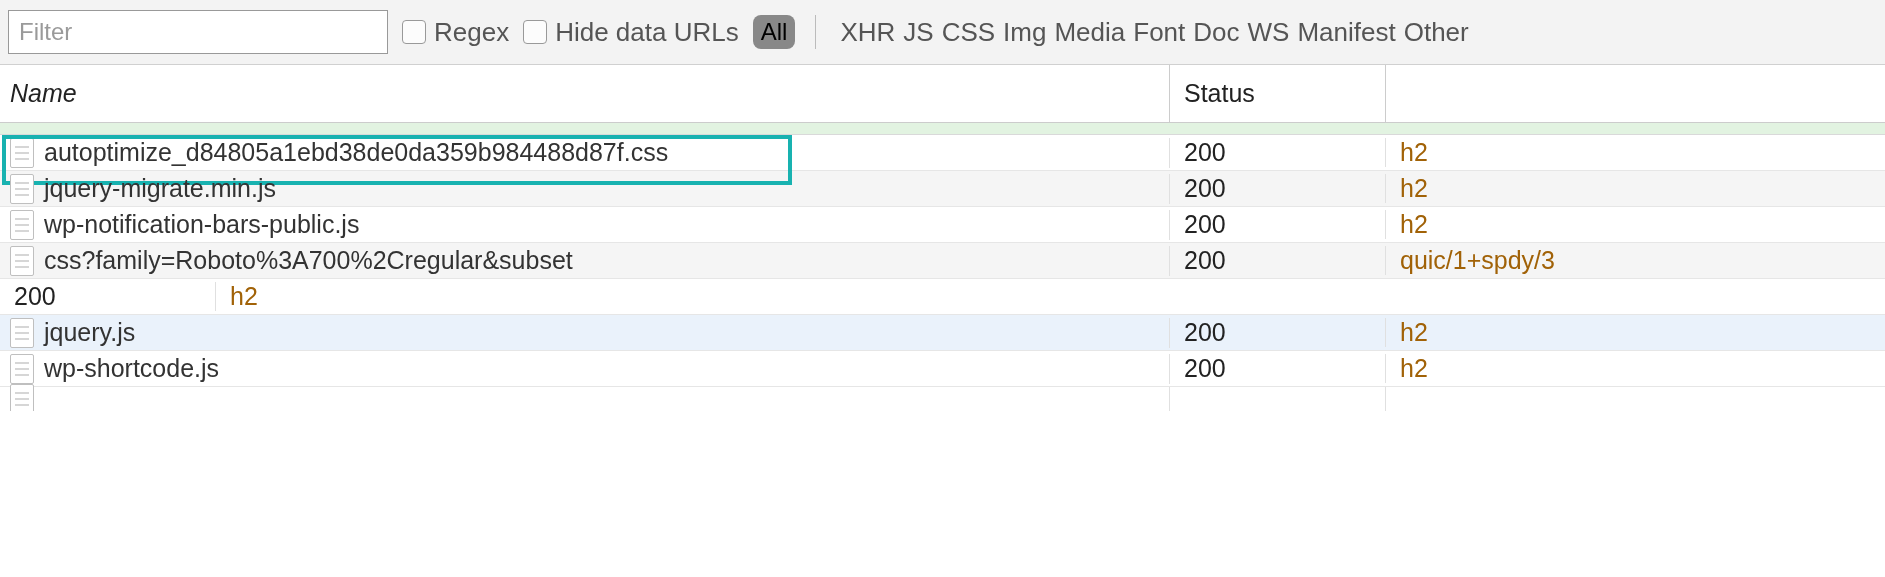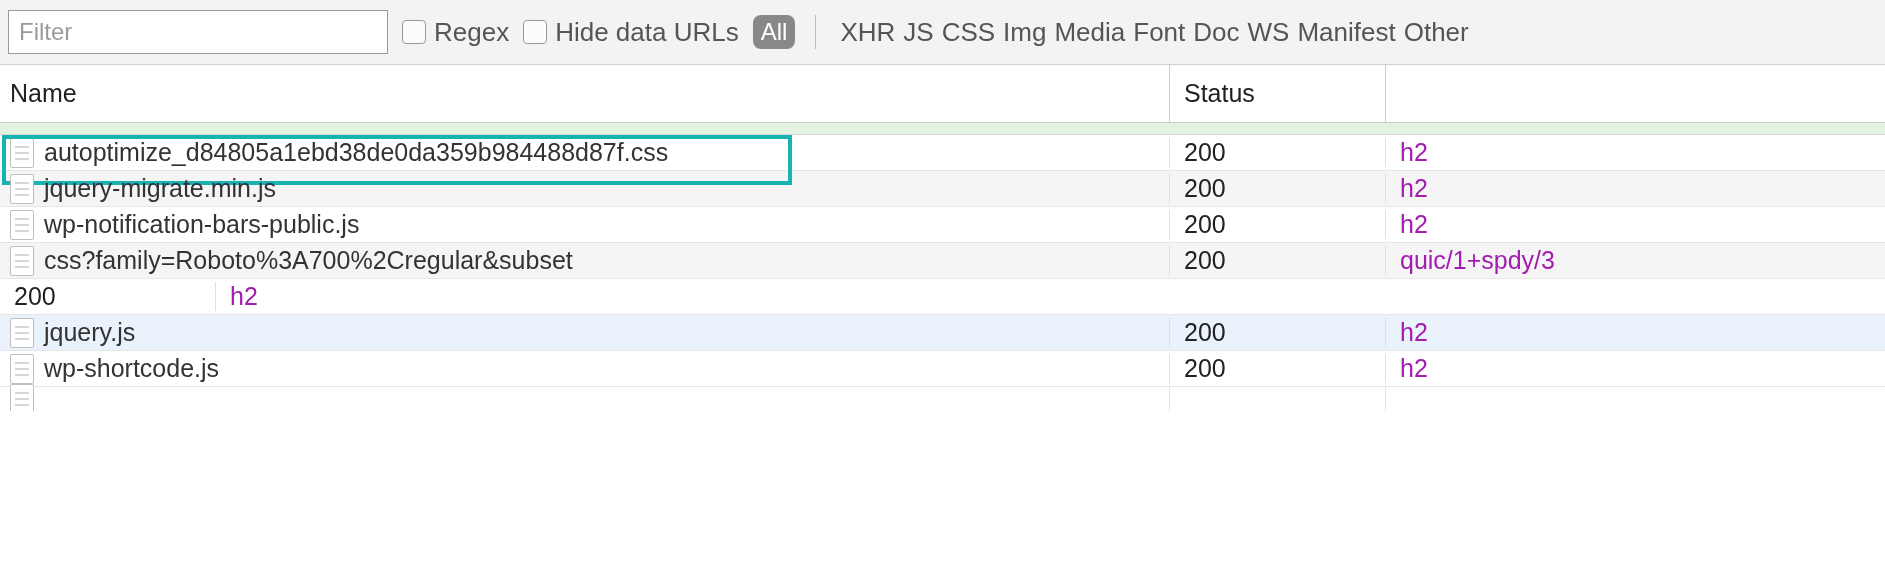--- a/index.html
+++ b/index.html
@@ -40,21 +40,21 @@
     height: 24px;
     border: 1px solid #999;
     border-radius: 4px;
     background: #fcfcfc;
   }
   .pill {
     display: inline-flex;
     align-items: center;
     justify-content: center;
     background: #888;
-    color: #ffffff;
+    color: #000000;
     border-radius: 8px;
     padding: 2px 8px;
     font-size: 24px;
     height: 34px;
   }
   .vsep {
     width: 1px;
     height: 34px;
     background: #bbb;
     margin: 0 6px;
@@ -65,21 +65,21 @@
     padding: 2px 4px;
     white-space: nowrap;
   }
   .grid-header {
     display: flex;
     border-bottom: 1px solid #ccc;
     background: #fff;
     font-size: 25px;
     color: #222;
   }
-  .col-name   { flex: 0 0 1170px; padding: 14px 10px; border-right: 1px solid #ccc; }
+  .col-name   { flex: 0 0 1170px; padding: 14px 10px; border-right: 1px solid #ccc; font-style: italic; }
   .col-status { flex: 0 0 216px;  padding: 14px 14px; border-right: 1px solid #ccc; }
   .col-proto  { flex: 1 1 auto;   padding: 14px 14px; }
   .rows { }
   .peek-row {
     height: 12px;
     background: #e2f3e1;
     border-bottom: 1px solid #d9d9d9;
   }
   .row {
     display: flex;
@@ -101,21 +101,21 @@
   }
   .cell-status {
     flex: 0 0 216px;
     padding: 0 14px;
     border-right: 1px solid #e0e0e0;
     color: #222;
   }
   .cell-proto {
     flex: 1 1 auto;
     padding: 0 14px;
-    color: #a21caf;
+    color: #a16207;
   }
   .file-icon {
     width: 24px;
     height: 30px;
     border: 1px solid #bfbfbf;
     border-radius: 2px;
     background: #fff;
     position: relative;
     flex-shrink: 0;
   }

